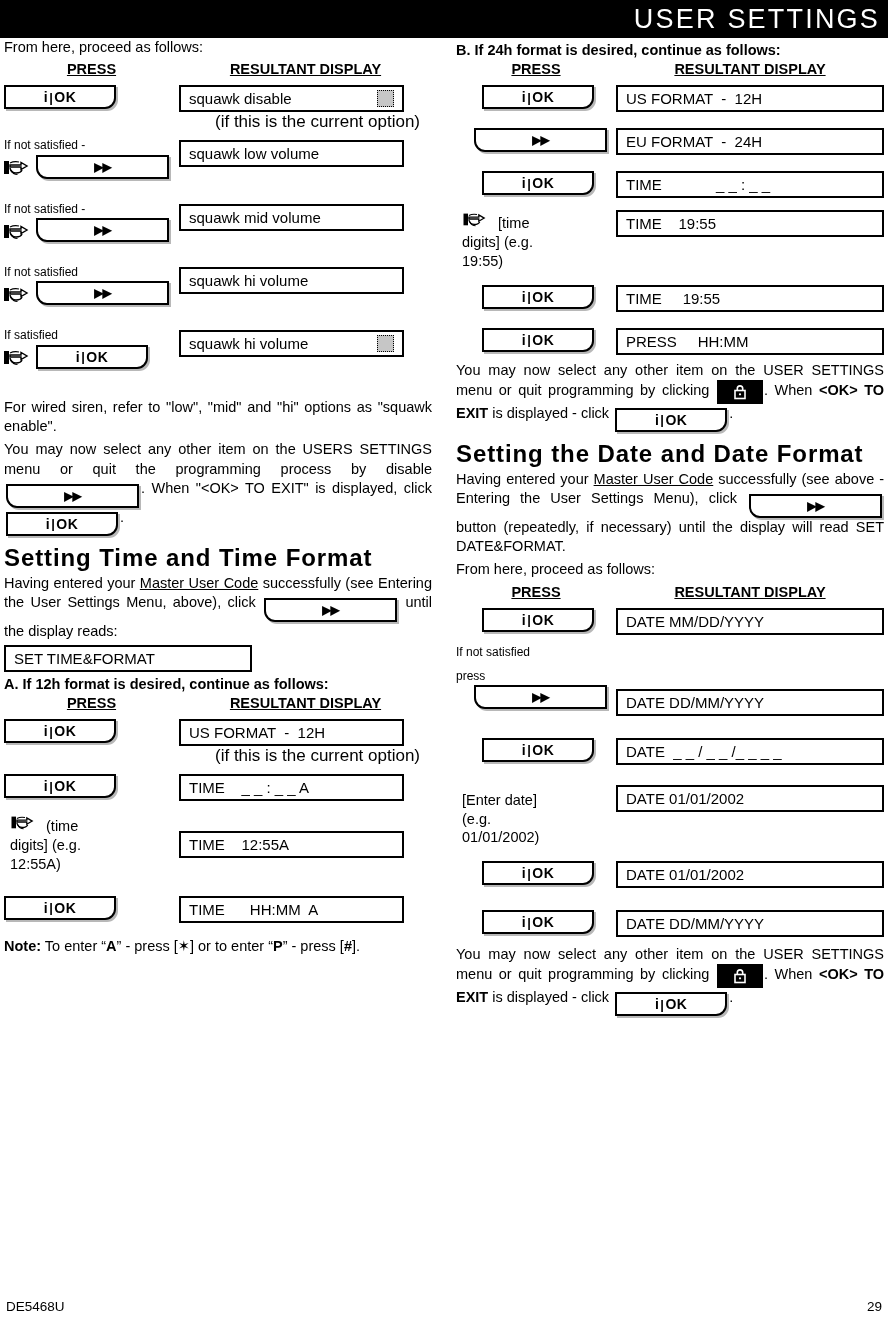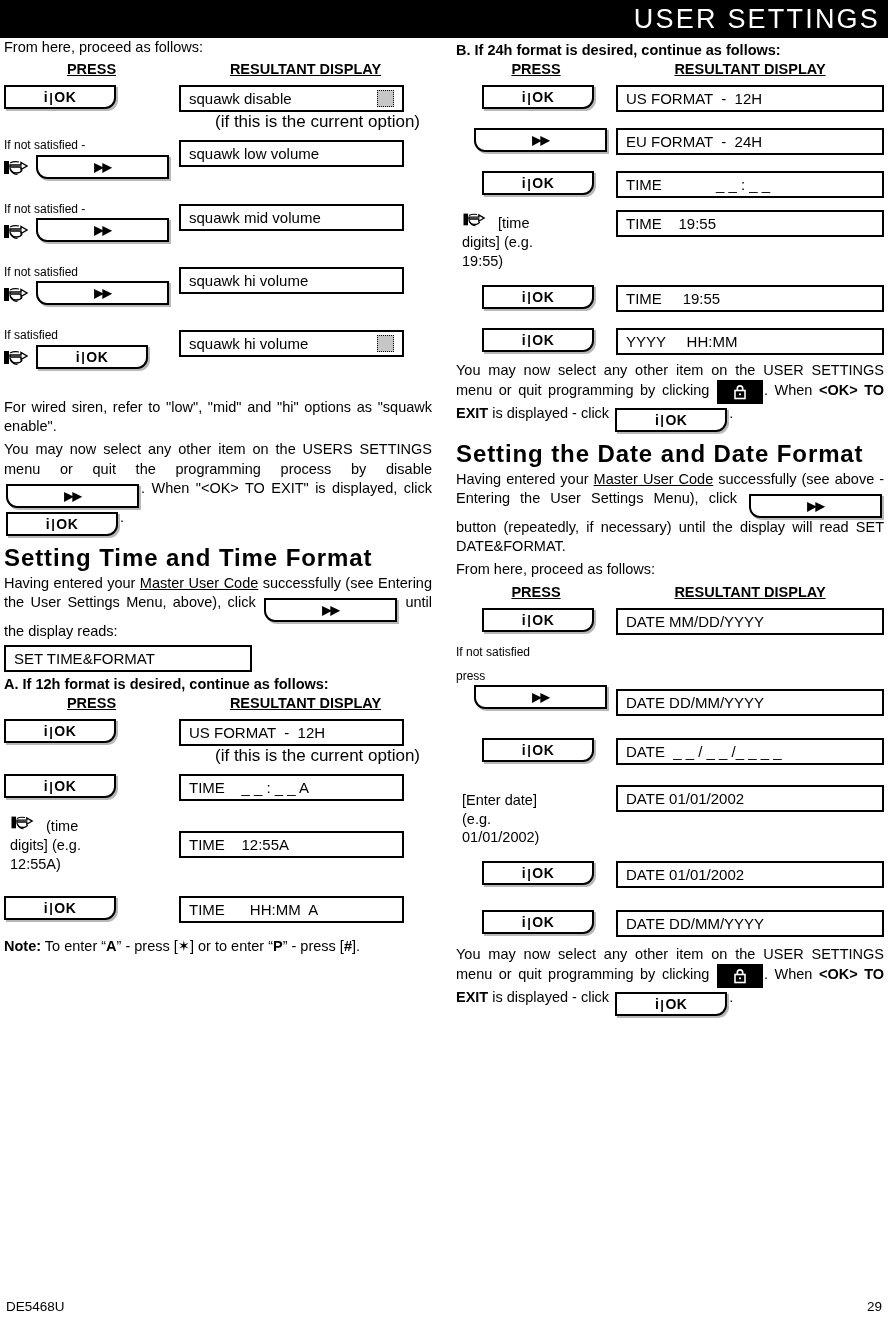--- a/index.html
+++ b/index.html
@@ -547,21 +547,21 @@
             <span class="kl">
                 <span>i</span>
                 <span class="ibar">|</span>
                 <span>OK</span>
               </span>
           </span>
         </div>
       </div>
       <div class="disp-cell">
         <div class="disp disp-r">
-          <span>YYYY     HH:MM</span>
+          <span>PRESS     HH:MM</span>
         </div>
       </div>
     </div>
 
     <p class="body" style="margin-top:6px">
       <span>You may now select any other item on the USER</span>
       <span>SETTINGS menu or quit programming by clicking</span>
       <span class="key-lock">
         <svg width="18" height="18" viewBox="0 0 18 18">
           <rect x="4" y="7.5" width="10" height="8" fill="none" stroke="#fff" stroke-width="1.6"></rect>

